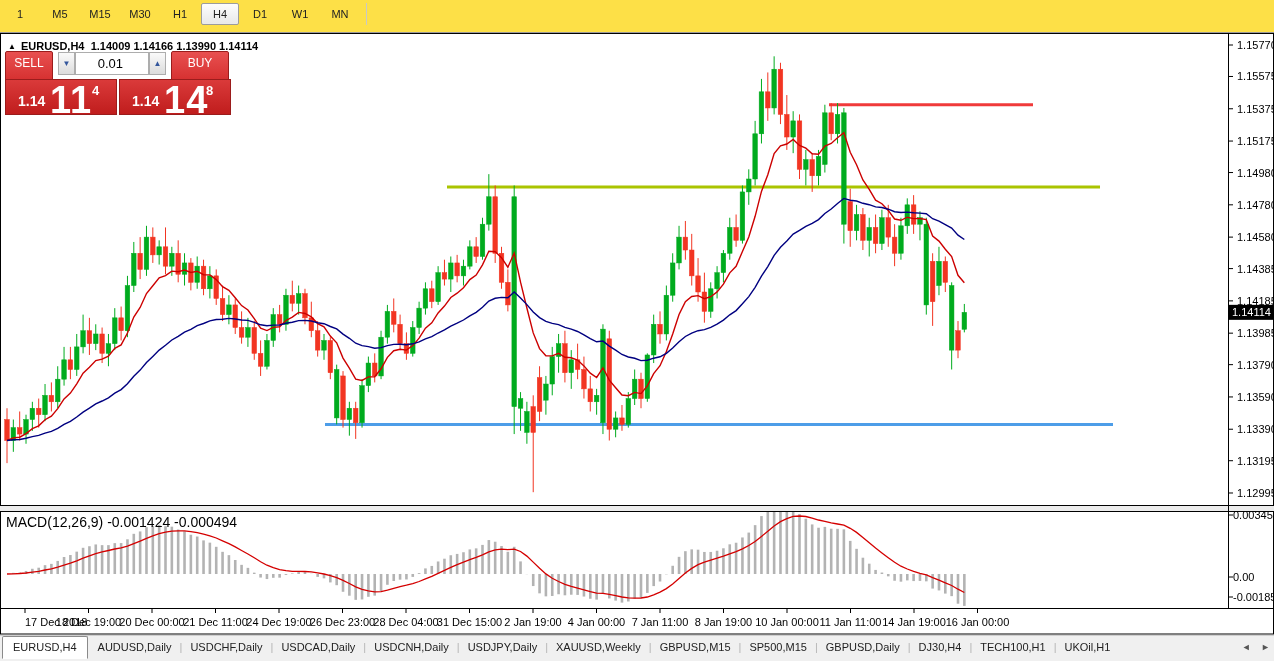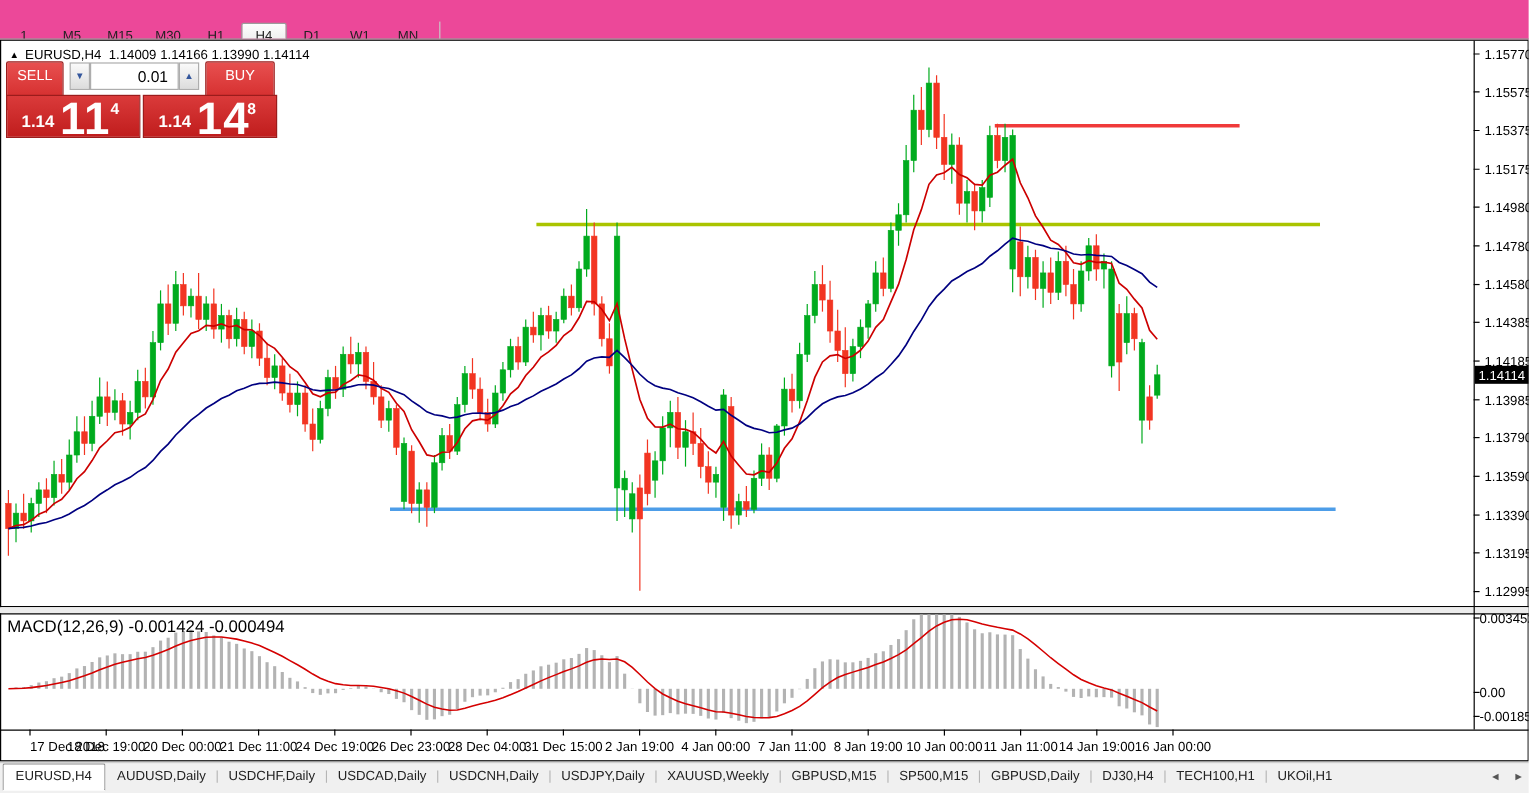--- a/index.html
+++ b/index.html
@@ -1,49 +1,49 @@
 <!DOCTYPE html>
 <html><head>
 <meta charset="utf-8">
 <style>
   html,body{margin:0;padding:0;background:#fff;}
   body{width:1274px;height:661px;overflow:hidden;font-family:"Liberation Sans",sans-serif;-webkit-font-smoothing:none;}
   #app{position:relative;width:1274px;height:661px;background:#fff;}
 
   
-  #toolbar{position:absolute;left:0;top:0;width:1274px;height:33px;background:#ec4899;
-           border-bottom:1px solid #9a9a9a;box-sizing:border-box;overflow:hidden;white-space:nowrap;padding-top:18px;}
+  #toolbar{position:absolute;left:0;top:0;width:1274px;height:33px;background:#fde047;
+           border-bottom:1px solid #9a9a9a;box-sizing:border-box;overflow:hidden;white-space:nowrap;padding-top:3px;}
   .tf-btn{display:inline-block;min-width:26px;text-align:center;padding:4px 5px;margin:0 1px;
           font-size:11px;color:#222;border:1px solid transparent;border-radius:2px;cursor:default;}
   .tf-btn.active{border:1px solid #9c9c9c;background:linear-gradient(#fdfdfd,#e8e8e8);box-shadow:inset 0 0 1px #fff;}
   .tf-divider{display:inline-block;width:1px;height:22px;background:#c8c8c8;margin:0 6px;vertical-align:middle;}
 
   
   #chartwrap{position:absolute;left:0;top:33px;width:1274px;height:602px;}
   #chartsvg{position:absolute;left:0;top:0;}
   svg text{font-family:"Liberation Sans",sans-serif;}
 
   
-  #chart-header{position:absolute;left:8px;top:7px;font-size:11px;color:#000;white-space:nowrap;}
+  #chart-header{position:absolute;left:8px;top:7px;font-size:11px;color:#000;white-space:nowrap;font-weight:bold;}
   #chart-header .arrow{font-size:8px;margin-right:5px;position:relative;top:-1px;}
   #macd-header{position:absolute;left:6px;top:481px;font-size:14px;color:#000;white-space:nowrap;}
 
   
   #trade{position:absolute;left:5px;top:18px;width:224px;height:62px;}
   .trade-btn{position:absolute;height:41px;box-sizing:border-box;color:#fff;font-size:12px;
              text-align:center;line-height:23px;background:linear-gradient(#e85050,#cf2424);
              border:1px solid #9b1c1c;border-radius:2px;cursor:pointer;}
   #sell-btn{left:0;top:0;width:48px;}
   #buy-btn{left:166px;top:0;width:58px;}
   .spin-btn{position:absolute;top:1px;width:17px;height:23px;box-sizing:border-box;background:linear-gradient(#fafafa,#dcdcdc);
             border:1px solid #adadad;color:#33569c;font-size:8px;text-align:center;line-height:21px;cursor:pointer;}
   #vol-down{left:53px;}
   #vol-up{left:144px;}
   #vol-box{position:absolute;left:70px;top:1px;width:74px;height:23px;box-sizing:border-box;border:1px solid #adadad;
-           background:#fff;font-size:13px;text-align:right;padding-right:8px;font-family:"Liberation Sans",sans-serif;}
+           background:#fff;font-size:13px;text-align:right;padding-right:25px;font-family:"Liberation Sans",sans-serif;}
   .price-box{position:absolute;top:28px;width:110px;height:34px;background:linear-gradient(#da3a3a,#c01d1d);
              border:1px solid #9b1c1c;color:#fff;cursor:pointer;}
   #bid-box{left:0;}
   #ask-box{left:114px;}
   .price-box .small{position:absolute;left:12px;bottom:5px;font-size:14px;font-weight:bold;}
   .price-box .big{position:absolute;left:44px;top:-1px;font-size:38px;font-weight:bold;letter-spacing:1px;}
   .price-box .sup{position:absolute;left:86px;top:3px;font-size:13px;font-weight:bold;}
 
   
   #tabs{position:absolute;left:0;top:635px;width:1274px;height:26px;background:#f0f0f0;border-top:1px solid #cfcfcf;

